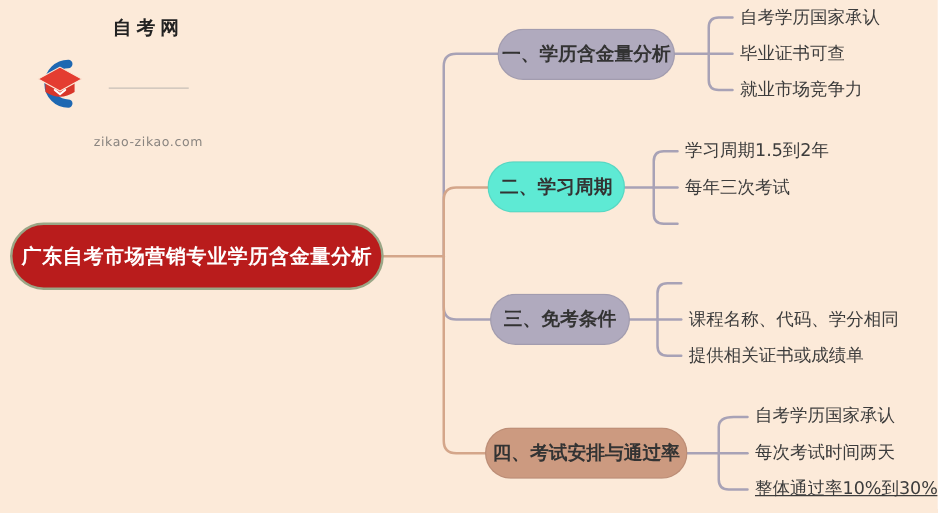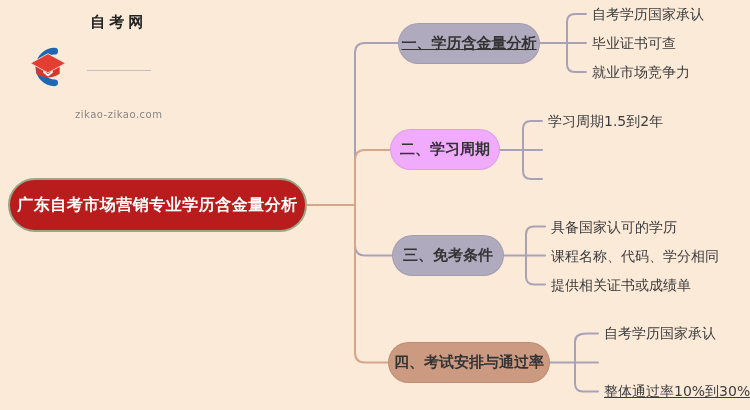--- a/index.html
+++ b/index.html
@@ -19,21 +19,21 @@
   .node{position:absolute;display:flex;align-items:center;justify-content:center;box-sizing:border-box;}
   .main-node{
     left:8px;top:178px;width:299px;height:54px;border-radius:28px;
     background:#b91c1c;border:2px solid #9aa686;
     color:#ffffff;font-size:16px;font-weight:bold;letter-spacing:0.5px;
   }
   .branch-node{
     height:41px;border-radius:21px;color:#333333;font-size:15px;font-weight:bold;
     border:1px solid rgba(0,0,0,0.08);
   }
-  .b1{left:398px;top:23px;width:142px;text-decoration:underline;}
+  .b1{left:398px;top:23px;width:142px;}
   .b2{left:390px;top:129px;width:110px;}
   .b3{left:392px;top:235px;width:112px;}
   .b4{left:388px;top:342px;width:162px;}
   
   .leaf{position:absolute;height:20px;line-height:20px;font-size:14px;color:#3c3c3c;white-space:nowrap;}
 </style>
 </head>
 <body>
 
 <div class="canvas">
@@ -87,30 +87,31 @@
     <div class="logo-text">
       <div class="logo-name">自考网</div>
       <div class="logo-divider"></div>
       <div class="logo-domain">zikao-zikao.com</div>
     </div>
   </div>
 
   <div class="node main-node">广东自考市场营销专业学历含金量分析</div>
 
   <div class="node branch-node b1" style="background: rgb(176, 170, 190);">一、学历含金量分析</div>
-  <div class="node branch-node b2" style="background: #f0abfc;">二、学习周期</div>
+  <div class="node branch-node b2" style="background: #5eead4;">二、学习周期</div>
   <div class="node branch-node b3" style="background: rgb(176, 170, 190);">三、免考条件</div>
   <div class="node branch-node b4" style="background: rgb(204, 154, 128);">四、考试安排与通过率</div>
 
   <div class="leaf" style="left:592px;top:4px;">自考学历国家承认</div>
   <div class="leaf" style="left:592px;top:33px;">毕业证书可查</div>
   <div class="leaf" style="left:592px;top:62px;">就业市场竞争力</div>
 
   <div class="leaf" style="left:548px;top:111px;">学习周期1.5到2年</div>
+  <div class="leaf" style="left:548px;top:140px;">每年三次考试</div>
 
-  <div class="leaf" style="left:551px;top:217px;">具备国家认可的学历</div>
   <div class="leaf" style="left:551px;top:246px;">课程名称、代码、学分相同</div>
   <div class="leaf" style="left:551px;top:275px;">提供相关证书或成绩单</div>
 
   <div class="leaf" style="left:604px;top:323px;">自考学历国家承认</div>
+  <div class="leaf" style="left:604px;top:352px;">每次考试时间两天</div>
   <div class="leaf" style="left:604px;top:381px;text-decoration:underline;">整体通过率10%到30%</div>
 
 </div>
 
 </body></html>

